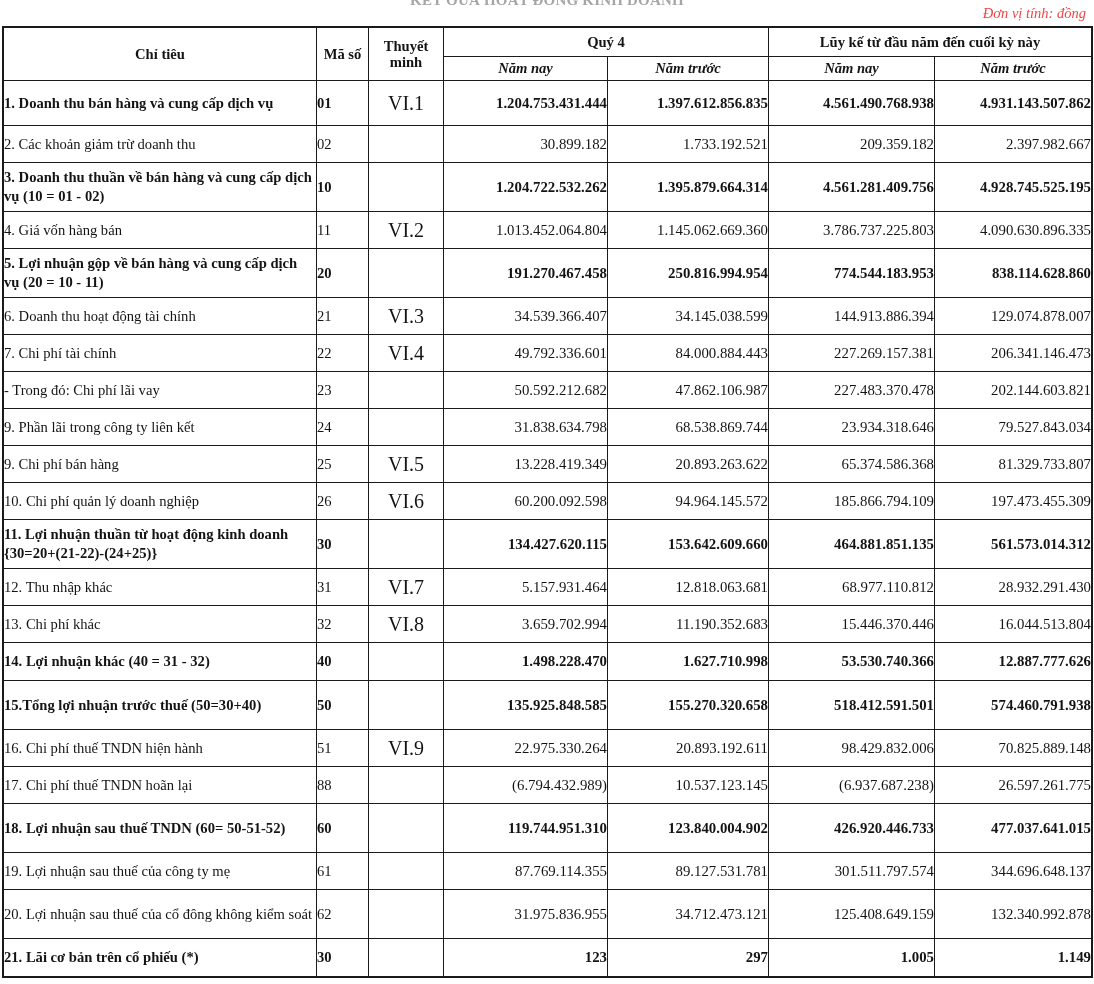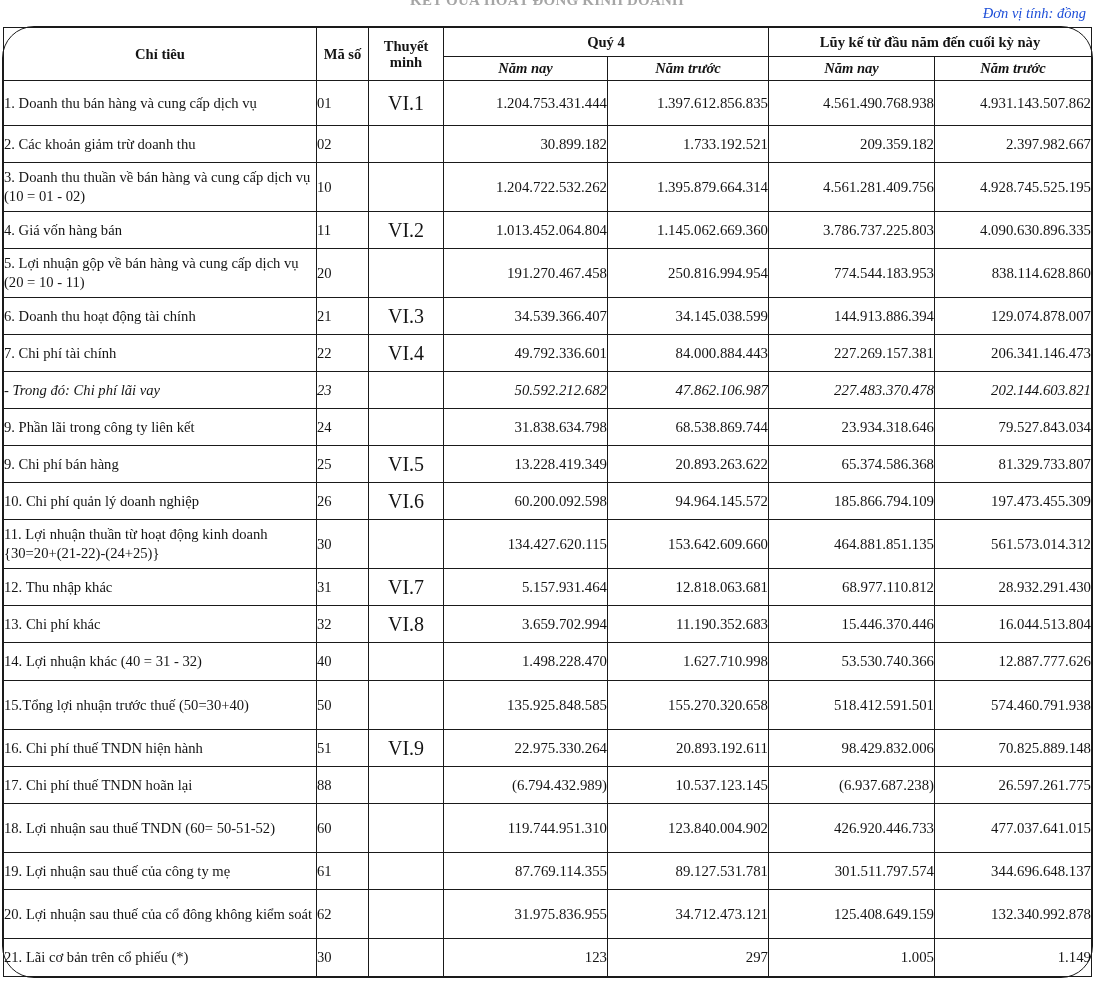--- a/index.html
+++ b/index.html
@@ -41,21 +41,21 @@
     overflow: hidden;
     height: 13px;
   }
 
   .unit-line {
     position: absolute;
     top: 5px;
     right: 8px;
     font-style: italic;
     font-size: 14.5px;
-    color: #1d4ed8;
+    color: #ef4444;
     white-space: nowrap;
   }
 
   table.fin {
     position: absolute;
     top: 27px;
     left: 3px;
     width: 1088px;
     border-collapse: collapse;
     table-layout: fixed;
@@ -66,21 +66,20 @@
   table.fin td {
     border: 1px solid #1a1a1a;
     padding: 0;
     vertical-align: middle;
     background: #fff;
   }
 
   
   table.fin {
     outline: 1px solid #1a1a1a;
-    border-radius: 31px;
   }
 
   thead th {
     text-align: center;
     font-weight: bold;
     font-size: 14.6px;
     line-height: 1.12;
     padding: 3px 2px;
   }
   thead th.tall { height: 52px; }
@@ -110,25 +109,25 @@
   }
   td.num {
     text-align: right;
     padding: 4px 7px 4px 3px;
     font-size: 14.8px;
     white-space: nowrap;
   }
 
   tr.bold td.label,
   tr.bold td.num,
-  tr.bold td.code { font-weight: normal; }
+  tr.bold td.code { font-weight: bold; }
 
   tr.italic td.label,
   tr.italic td.num,
-  tr.italic td.code { font-style: italic; }
+  tr.italic td.code { }
 
   tr.h1 td { height: 44px; }
   tr.h2 td { height: 36px; }
   tr.h3 td { height: 48px; }
   tr.h4 td { height: 37px; }
 </style>
 </head>
 <body>
 
 <div class="page">

